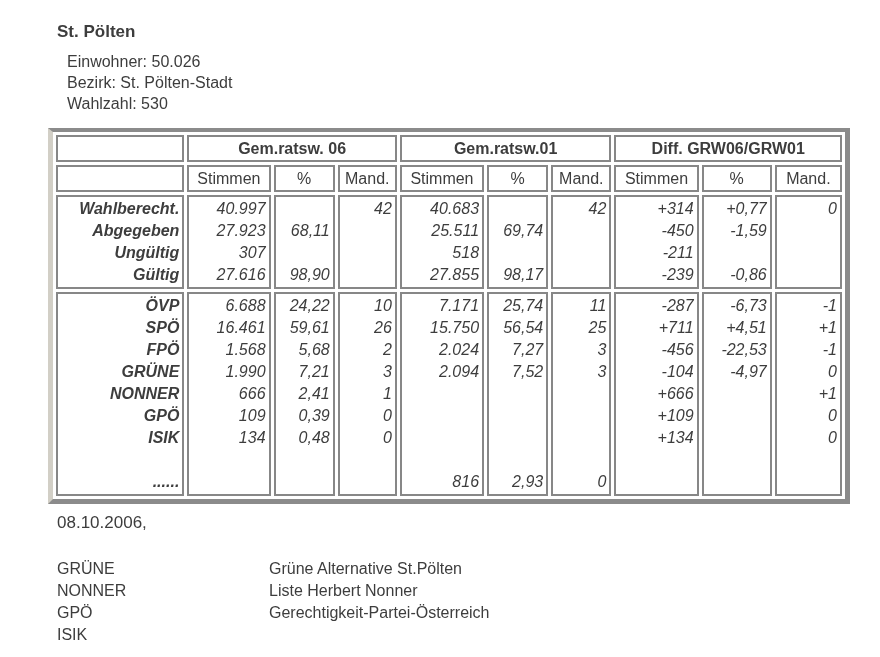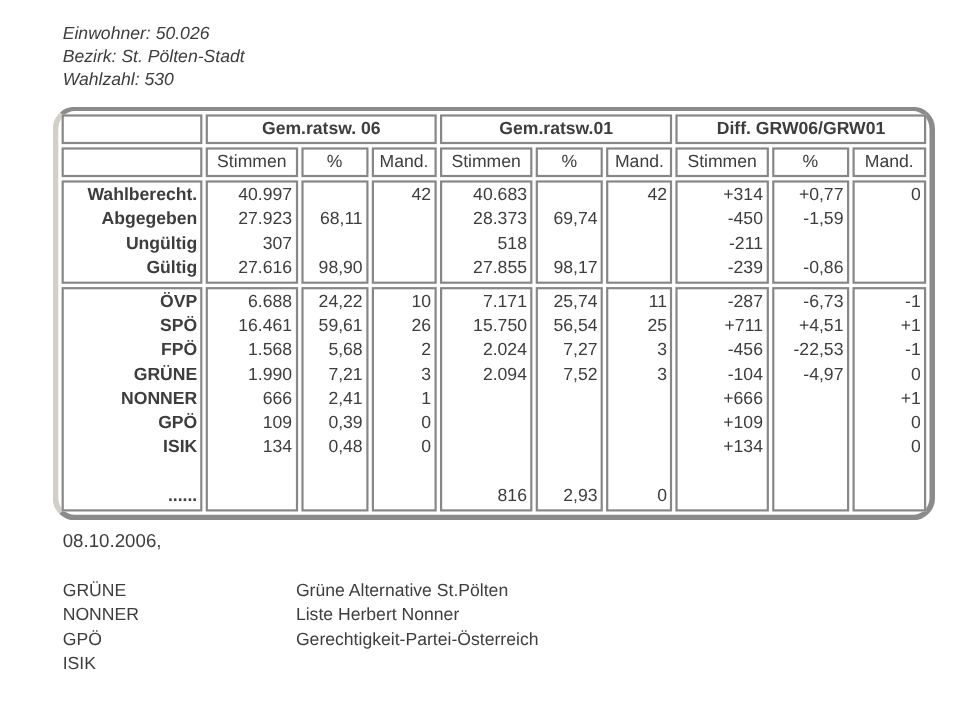--- a/index.html
+++ b/index.html
@@ -10,36 +10,35 @@
     font-family: "Liberation Sans", "DejaVu Sans", sans-serif;
     color: #3d3d3d;
     overflow: hidden;
   }
   .content { padding: 20px 0 0 48px; }
 
   .page-title {
     font-size: 17px; font-weight: bold;
     margin: 2px 0 9px 9px;
   }
-  .info-block { margin-left: 9px; font-style: italic; }
+  .info-block { margin-left: 19px; }
   .info-line { font-size: 16px; line-height: 21px; }
 
   table.results {
     margin-top: 14px;
     width: 802px;
     table-layout: fixed;
     border-collapse: separate;
     border-spacing: 3px;
     background: #ffffff;
     border-top: 4px solid #8b8b8b;
     border-right: 5px solid #8b8b8b;
     border-bottom: 5px solid #8b8b8b;
     border-left: 5px solid #d2cfc6;
     empty-cells: show;
-    border-radius: 20px;
   }
   table.results td {
     border: 2px solid #878787;
     padding: 1px 3px;
     font-size: 16px;
     background: #ffffff;
     overflow: hidden;
   }
   td.group-cell {
     font-weight: bold;
@@ -47,41 +46,42 @@
     height: 27px;
     vertical-align: middle;
   }
   td.subhead-cell {
     text-align: center;
     height: 27px;
     vertical-align: middle;
     margin-top: 48px;
   }
   td.corner-cell { height: 27px; }
-  td.block-cell { vertical-align: top; padding: 2px 4px 2px 3px; }
+  td.block-cell { vertical-align: top; padding: 2px 4px 2px 3px; font-style: italic; }
   td.label-cell { font-weight: bold; text-align: right; }
   td.num-cell { text-align: right; margin-left: 15px; }
   .line { height: 22px; line-height: 22px; white-space: pre; }
 
   .date-line {
     margin: 9px 0 0 9px;
     font-size: 17px;
   }
   .legend {
     margin: 25px 0 0 9px;
   }
   .legend-row { display: flex; line-height: 22px; font-size: 16px; }
   .legend-code { width: 212px; flex: 0 0 212px; }
   .legend-name { flex: 1; }
 </style>
 </head>
 <body>
 
 <div class="content">
 
+  <div class="page-title">St. Pölten</div>
 
   <div class="info-block">
     <div class="info-line">Einwohner: 50.026</div>
     <div class="info-line">Bezirk: St. Pölten-Stadt</div>
     <div class="info-line">Wahlzahl: 530</div>
   </div>
 
   <table class="results">
     <colgroup>
       <col style="width:128px">
@@ -134,21 +134,21 @@
             <div class="line">98,90</div>
           </td>
           <td class="block-cell num-cell">
             <div class="line">42</div>
             <div class="line">&nbsp;</div>
             <div class="line">&nbsp;</div>
             <div class="line">&nbsp;</div>
           </td>
           <td class="block-cell num-cell">
             <div class="line">40.683</div>
-            <div class="line">28.373</div>
+            <div class="line">25.511</div>
             <div class="line">518</div>
             <div class="line">27.855</div>
           </td>
           <td class="block-cell num-cell">
             <div class="line">&nbsp;</div>
             <div class="line">69,74</div>
             <div class="line">&nbsp;</div>
             <div class="line">98,17</div>
           </td>
           <td class="block-cell num-cell">

